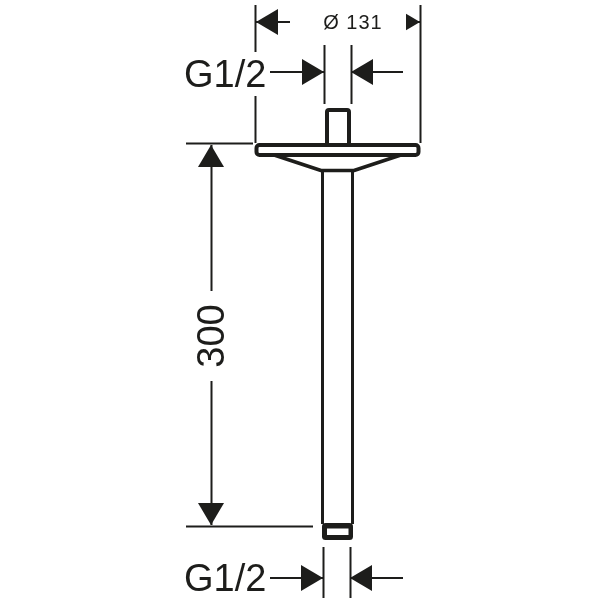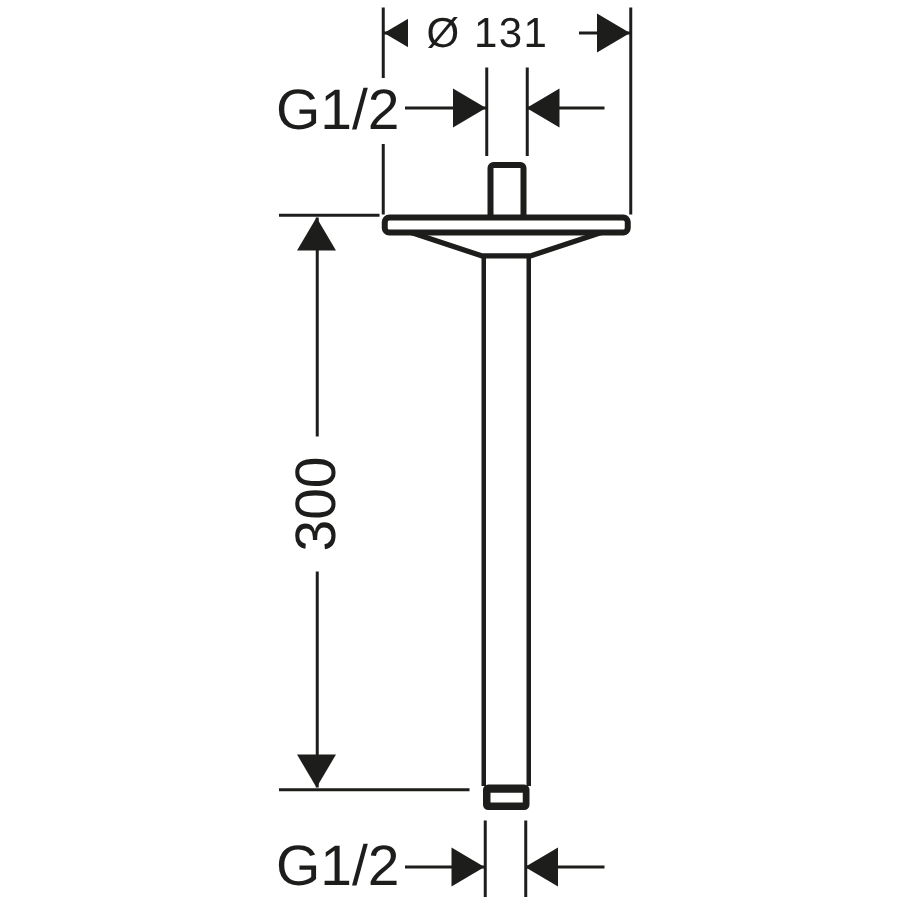--- a/index.html
+++ b/index.html
@@ -26,23 +26,23 @@
   .nut-slot  { fill: var(--bg-color); stroke: none; }
   .dim-label {
     position: absolute;
     background: var(--bg-color);
     color: var(--line-color);
     text-align: center;
     white-space: nowrap;
     z-index: 2;
   }
   .lbl-diameter {
-    left: 272px; top: 5px; width: 106px;
+    left: 300px; top: 5px; width: 106px;
     height: 34px; line-height: 34px;
-    font-size: 28px; letter-spacing: 1px;
+    font-size: 20px; letter-spacing: 1px;
   }
   .lbl-thread-top {
     left: 184px; top: 52px; width: 82px;
     height: 44px; line-height: 44px;
     font-size: 38px;
   }
   .lbl-length {
     left: 166px; top: 318px; width: 90px;
     height: 36px; line-height: 36px;
     font-size: 38px;

